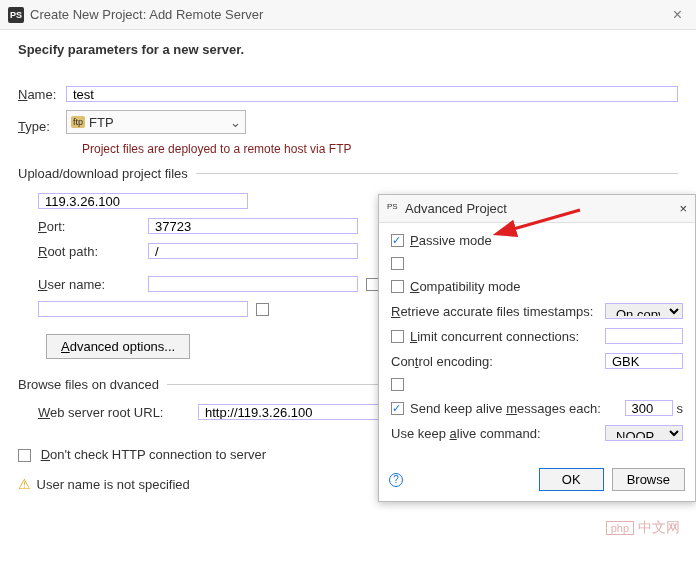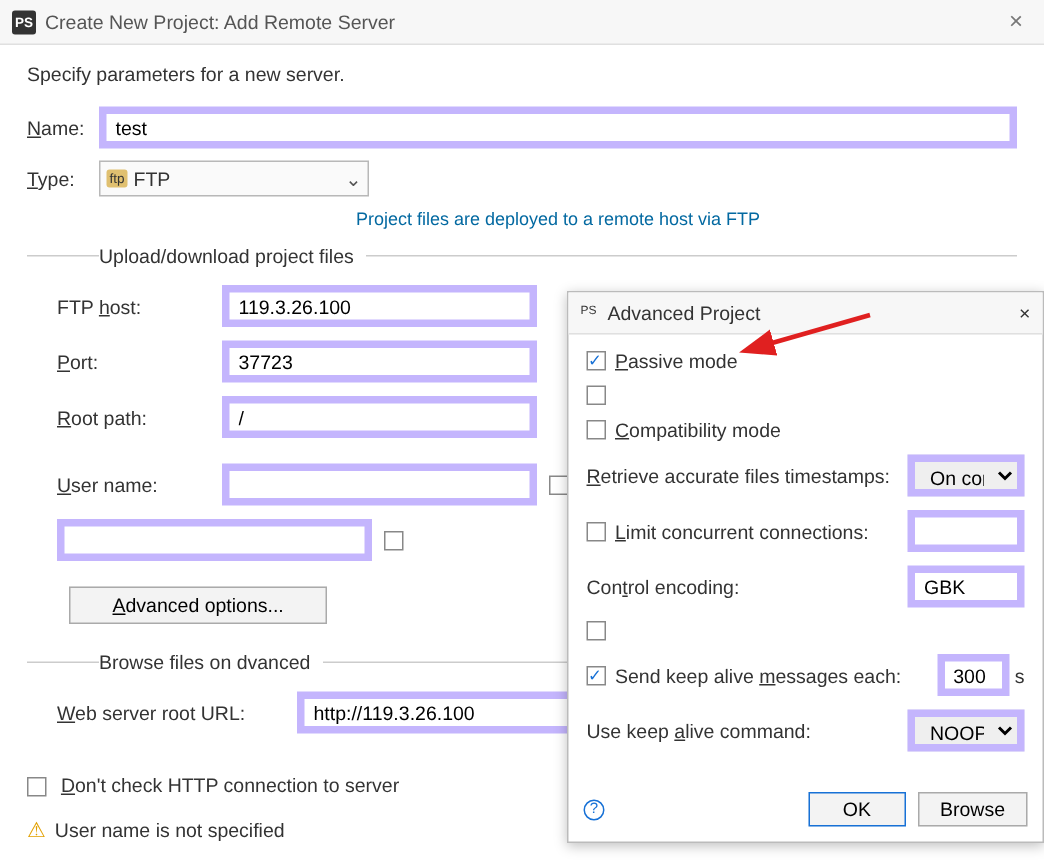--- a/index.html
+++ b/index.html
@@ -2,39 +2,39 @@
 <html><head>
 <meta charset="utf-8">
 <style>
 * { box-sizing: border-box; margin: 0; padding: 0; }
 body { font-family: "Segoe UI", Tahoma, sans-serif; font-size: 13px; color: #333; background: #fff; width: 696px; height: 577px; overflow: hidden; position: relative; }
 .titlebar { height: 30px; display: flex; align-items: center; padding: 0 8px; border-bottom: 1px solid #e0e0e0; background: #f7f7f7; }
 .titlebar .ps-icon { width: 16px; height: 16px; background: #333; color: #fff; font-size: 9px; font-weight: bold; display: flex; align-items: center; justify-content: center; margin-right: 6px; border-radius: 2px; }
 .titlebar .title { flex: 1; color: #555; }
 .titlebar .close { color: #777; font-size: 16px; padding: 0 6px; cursor: pointer; }
 .content { padding: 12px 18px; }
-.subtitle { margin-bottom: 14px; }
-.row { display: flex; align-items: center; margin-bottom: 8px; }
+.subtitle { margin-bottom: 29px; font-weight: bold; }
+.row { display: flex; align-items: flex-end; margin-bottom: 8px; }
 .label { width: 48px; text-align: left; }
 .underline { text-decoration: underline; }
-.input-text { border: 5px solid #c4b5fd; height: 28px; padding: 2px 6px; font-size: 13px; }
+.input-text { border: 1px solid #c4b5fd; height: 16px; padding: 2px 6px; font-size: 13px; }
 .input-wide { flex: 1; }
 .select { border: 1px solid #b8b8b8; height: 24px; padding: 2px 4px; font-size: 13px; width: 180px; display: flex; align-items: center; background: #fafafa; }
 .select .ftp-badge { background: #e0c070; color: #333; font-size: 9px; padding: 1px 2px; margin-right: 4px; border-radius: 2px; }
 .select .chev { margin-left: auto; color: #555; }
-.hint { color: #0369a1; font-size: 12px; margin-left: 48px; margin-top: 2px; margin-bottom: 10px; text-align: center; }
+.hint { color: #7f1d1d; font-size: 12px; margin-left: 64px; margin-top: 2px; margin-bottom: 10px; }
 fieldset { border: none; border-top: 1px solid #ccc; padding: 12px 0 0 0; margin-top: 6px; }
-legend { padding-right: 8px; color: #333; margin-left: 48px; }
+legend { padding-right: 8px; color: #333; }
 .form-row { display: flex; align-items: center; margin-bottom: 9px; padding-left: 20px; }
 .form-label { width: 110px; }
 .form-input { width: 210px; }
 .pw-input { width: 210px; }
 .checkbox-sq { width: 13px; height: 13px; border: 1px solid #888; display: inline-block; margin-right: 6px; vertical-align: middle; background: #fff; }
 .checkbox-sq.checked::after { content: "✓"; color: #1771d6; font-size: 11px; position: relative; top: -3px; left: 0px; }
-.btn { border: 1px solid #aaa; background: #f3f3f3; padding: 4px 28px; font-size: 13px; cursor: pointer; }
+.btn { border: 1px solid #aaa; background: #f3f3f3; padding: 4px 14px; font-size: 13px; cursor: pointer; }
 .advbtn { margin-left: 28px; margin-top: 8px; }
 .webrow { padding-left: 20px; }
 .web-label { width: 160px; }
 .web-input { width: 200px; }
 .dont-check { margin-top: 18px; }
 .warn-row { margin-top: 14px; display: flex; align-items: center; }
 .warn-icon { color: #e2a000; margin-right: 6px; font-size: 14px; }
 .watermark { position: absolute; right: 16px; bottom: 40px; color: #d59090; font-size: 14px; opacity: 0.7; display: flex; align-items: center; gap: 4px; }
 .watermark .php-badge { border: 1px solid #d59090; padding: 0 4px; font-size: 11px; }
 
@@ -79,21 +79,20 @@
       <span>FTP</span>
       <span class="chev">⌄</span>
     </div>
   </div>
   <div class="hint">Project files are deployed to a remote host via FTP</div>
 
   <fieldset>
     <legend>Upload/download project files</legend>
 
     <div class="form-row">
-      <div class="form-label">FTP <span class="underline">h</span>ost:</div>
       <input class="input-text form-input" value="119.3.26.100" style="">
     </div>
     <div class="form-row">
       <div class="form-label"><span class="underline">P</span>ort:</div>
       <input class="input-text form-input" value="37723" style="">
     </div>
     <div class="form-row">
       <div class="form-label"><span class="underline">R</span>oot path:</div>
       <input class="input-text form-input" value="/" style="">
     </div>

